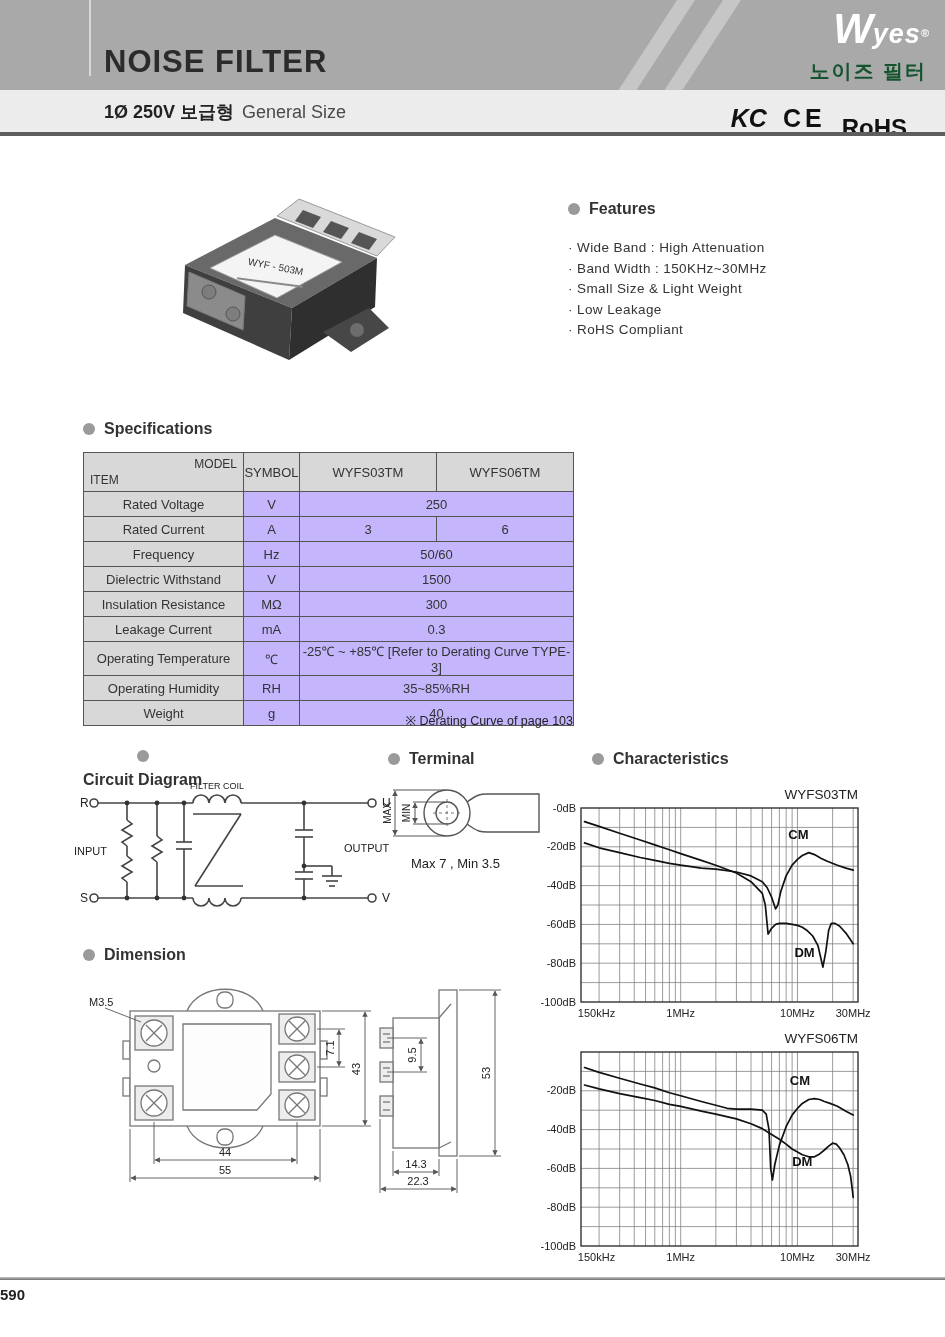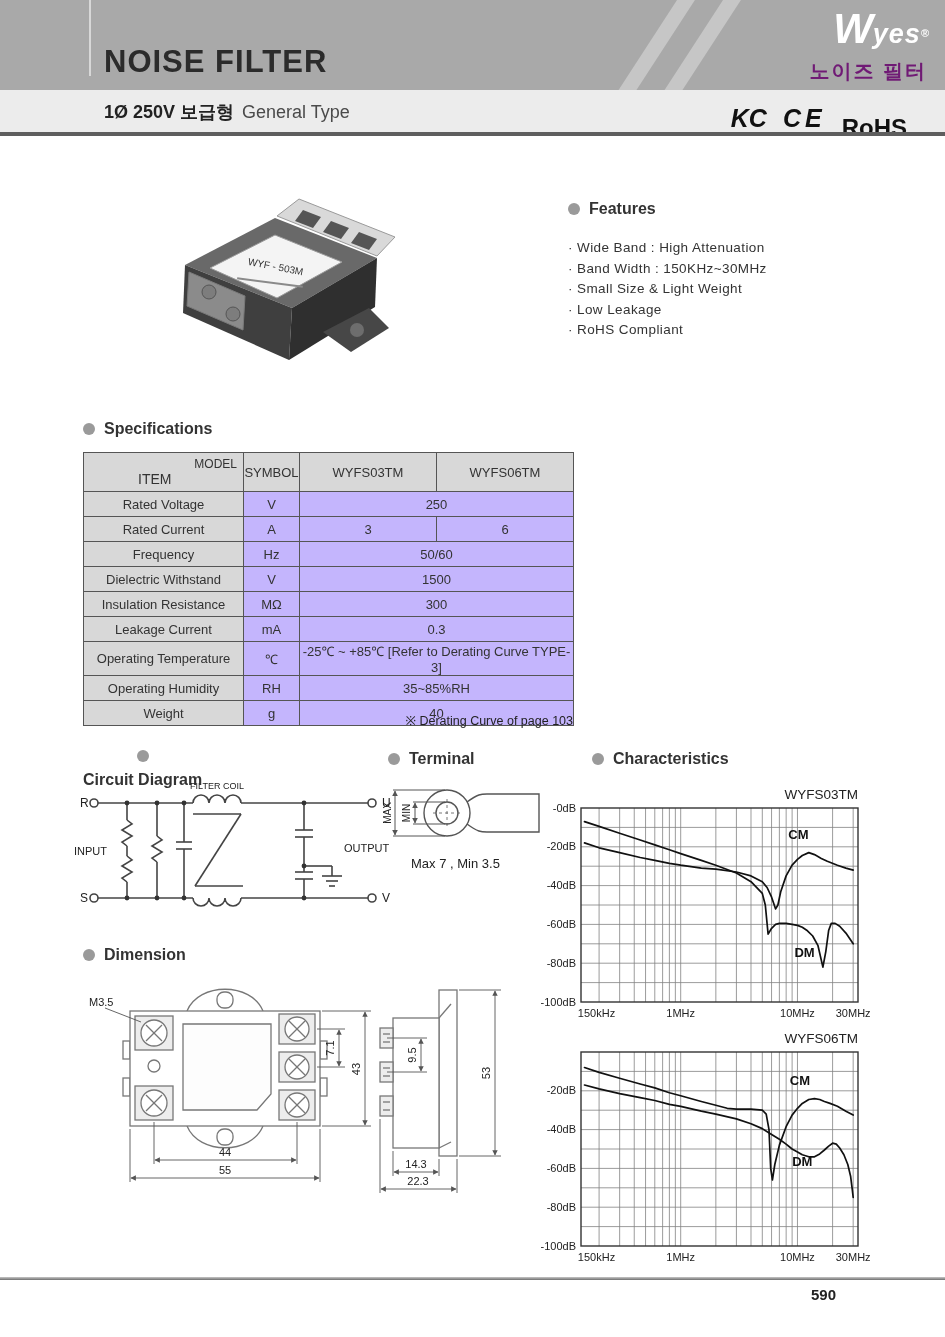--- a/index.html
+++ b/index.html
@@ -8,29 +8,29 @@
 
   
   .band{position:absolute;left:0;top:0;width:945px;height:90px;background:#a9a9a9;overflow:hidden;}
   .stripe{position:absolute;top:-50px;height:200px;width:15px;background:rgba(255,255,255,.34);transform:rotate(33deg);}
   .vline{position:absolute;left:89px;top:0;width:2px;height:76px;background:rgba(255,255,255,.55);}
   .noise-title{position:absolute;left:104px;top:44px;font-size:31px;font-weight:800;letter-spacing:1px;color:#2b2b2b;}
   .brand{position:absolute;right:16px;top:8px;color:#fff;text-align:right;font-style:italic;font-weight:800;line-height:1;}
   .brand .w{font-size:42px;}
   .brand .yes{font-size:27px;letter-spacing:1px;}
   .brand .reg{font-size:11px;vertical-align:super;font-style:normal;}
-  .title-ko{position:absolute;right:18px;top:58px;color:#701a75;font-size:20px;font-weight:700;letter-spacing:2px;}
+  .title-ko{position:absolute;right:18px;top:58px;color:#14532d;font-size:20px;font-weight:700;letter-spacing:2px;}
 
   .subband{position:absolute;left:0;top:90px;width:945px;height:42px;background:#ececec;}
   .subtitle{position:absolute;left:104px;top:100px;font-size:18px;color:#222;}
   .subtitle .spec{font-weight:700;}
   .subtitle .gtype{font-weight:400;color:#4a4a4a;padding-left:8px;}
   .marks{position:absolute;right:38px;top:94px;display:flex;align-items:center;gap:16px;color:#111;}
   .kc{font-size:25px;font-weight:800;font-style:italic;text-align:center;}
-  .ce{font-size:25px;font-weight:800;letter-spacing:4px;font-style:italic;}
+  .ce{font-size:25px;font-weight:800;letter-spacing:4px;}
   .rohs{font-size:24px;font-weight:800;margin-top:20px;}
   .rule{position:absolute;left:0;top:132px;width:945px;height:4px;background:#5e5e5e;}
 
   
   .sec{position:absolute;display:flex;align-items:center;gap:9px;font-size:16px;font-weight:700;color:#333;}
   .sec .dot{width:12px;height:12px;border-radius:50%;background:#9a9a9a;flex:0 0 auto;}
 
   
   .features{position:absolute;left:568px;top:200px;width:370px;}
   .features .sec{position:static;margin-bottom:20px;}
@@ -38,45 +38,45 @@
   .features li{line-height:20.5px;}
   .features li::before{content:"· ";}
 
   
   .specs-table{position:absolute;left:83px;top:452px;border-collapse:collapse;width:490px;table-layout:fixed;font-size:13px;color:#333;background:#c4b5fd;}
   .specs-table th,.specs-table td{border:1px solid #555;text-align:center;padding:0;height:24px;font-weight:400;}
   .specs-table thead th{height:38px;background:#d8d8d8;}
   .specs-table td.item-cell{background:#d8d8d8;}
   .diag{position:relative;background:linear-gradient(to bottom right,#d8d8d8 calc(50% - 1px),#555 calc(50% - 1px),#555 calc(50% + 1px),#d8d8d8 calc(50% + 1px));}
   .diag .model{position:absolute;top:4px;right:6px;font-size:12px;}
-  .diag .item{position:absolute;bottom:4px;left:6px;font-size:14px;margin-left:48px;}
+  .diag .item{position:absolute;bottom:4px;left:6px;font-size:12px;}
   .footnote{position:absolute;left:83px;top:712px;width:490px;text-align:right;font-size:12.5px;color:#222;}
 
   svg{font-family:"Liberation Sans",sans-serif;}
   .abs{position:absolute;}
-  .pagenum{position:absolute;left:0;top:1286px;width:836px;text-align:right;font-size:15px;font-weight:700;color:#222;}
+  .pagenum{position:absolute;left:0;top:1286px;width:836px;text-align:left;font-size:15px;font-weight:700;color:#222;}
   .footline{position:absolute;left:0;top:1277px;width:945px;height:3px;background:linear-gradient(#c6c6c6,#6f6f6f);}
 </style>
 </head>
 <body>
 
 <div id="page">
 
   <div class="band">
     <div class="stripe" style="left:646px;"></div>
     <div class="stripe" style="left:692px;"></div>
     <div class="vline"></div>
     <div class="noise-title">NOISE FILTER</div>
     <div class="brand"><span class="w">W</span><span class="yes">yes</span><span class="reg">®</span></div>
     <div class="title-ko">노이즈 필터</div>
   </div>
 
   <div class="subband"></div>
   <div class="subtitle">
-    <span class="spec">1Ø 250V 보급형</span><span class="gtype">General Type</span>
+    <span class="spec">1Ø 250V 보급형</span><span class="gtype">General Size</span>
   </div>
   <div class="marks">
     <span class="kc">KC</span>
     <span class="ce">CE</span>
     <span class="rohs">RoHS</span>
   </div>
   <div class="rule"></div>
 
   <svg class="abs" style="left:125px;top:180px;" width="300" height="200" viewBox="0 0 300 200">
     <polygon points="152,36 252,76 270,57 174,19" fill="#d9d9d9" stroke="#9a9a9a" stroke-width="1"></polygon>

